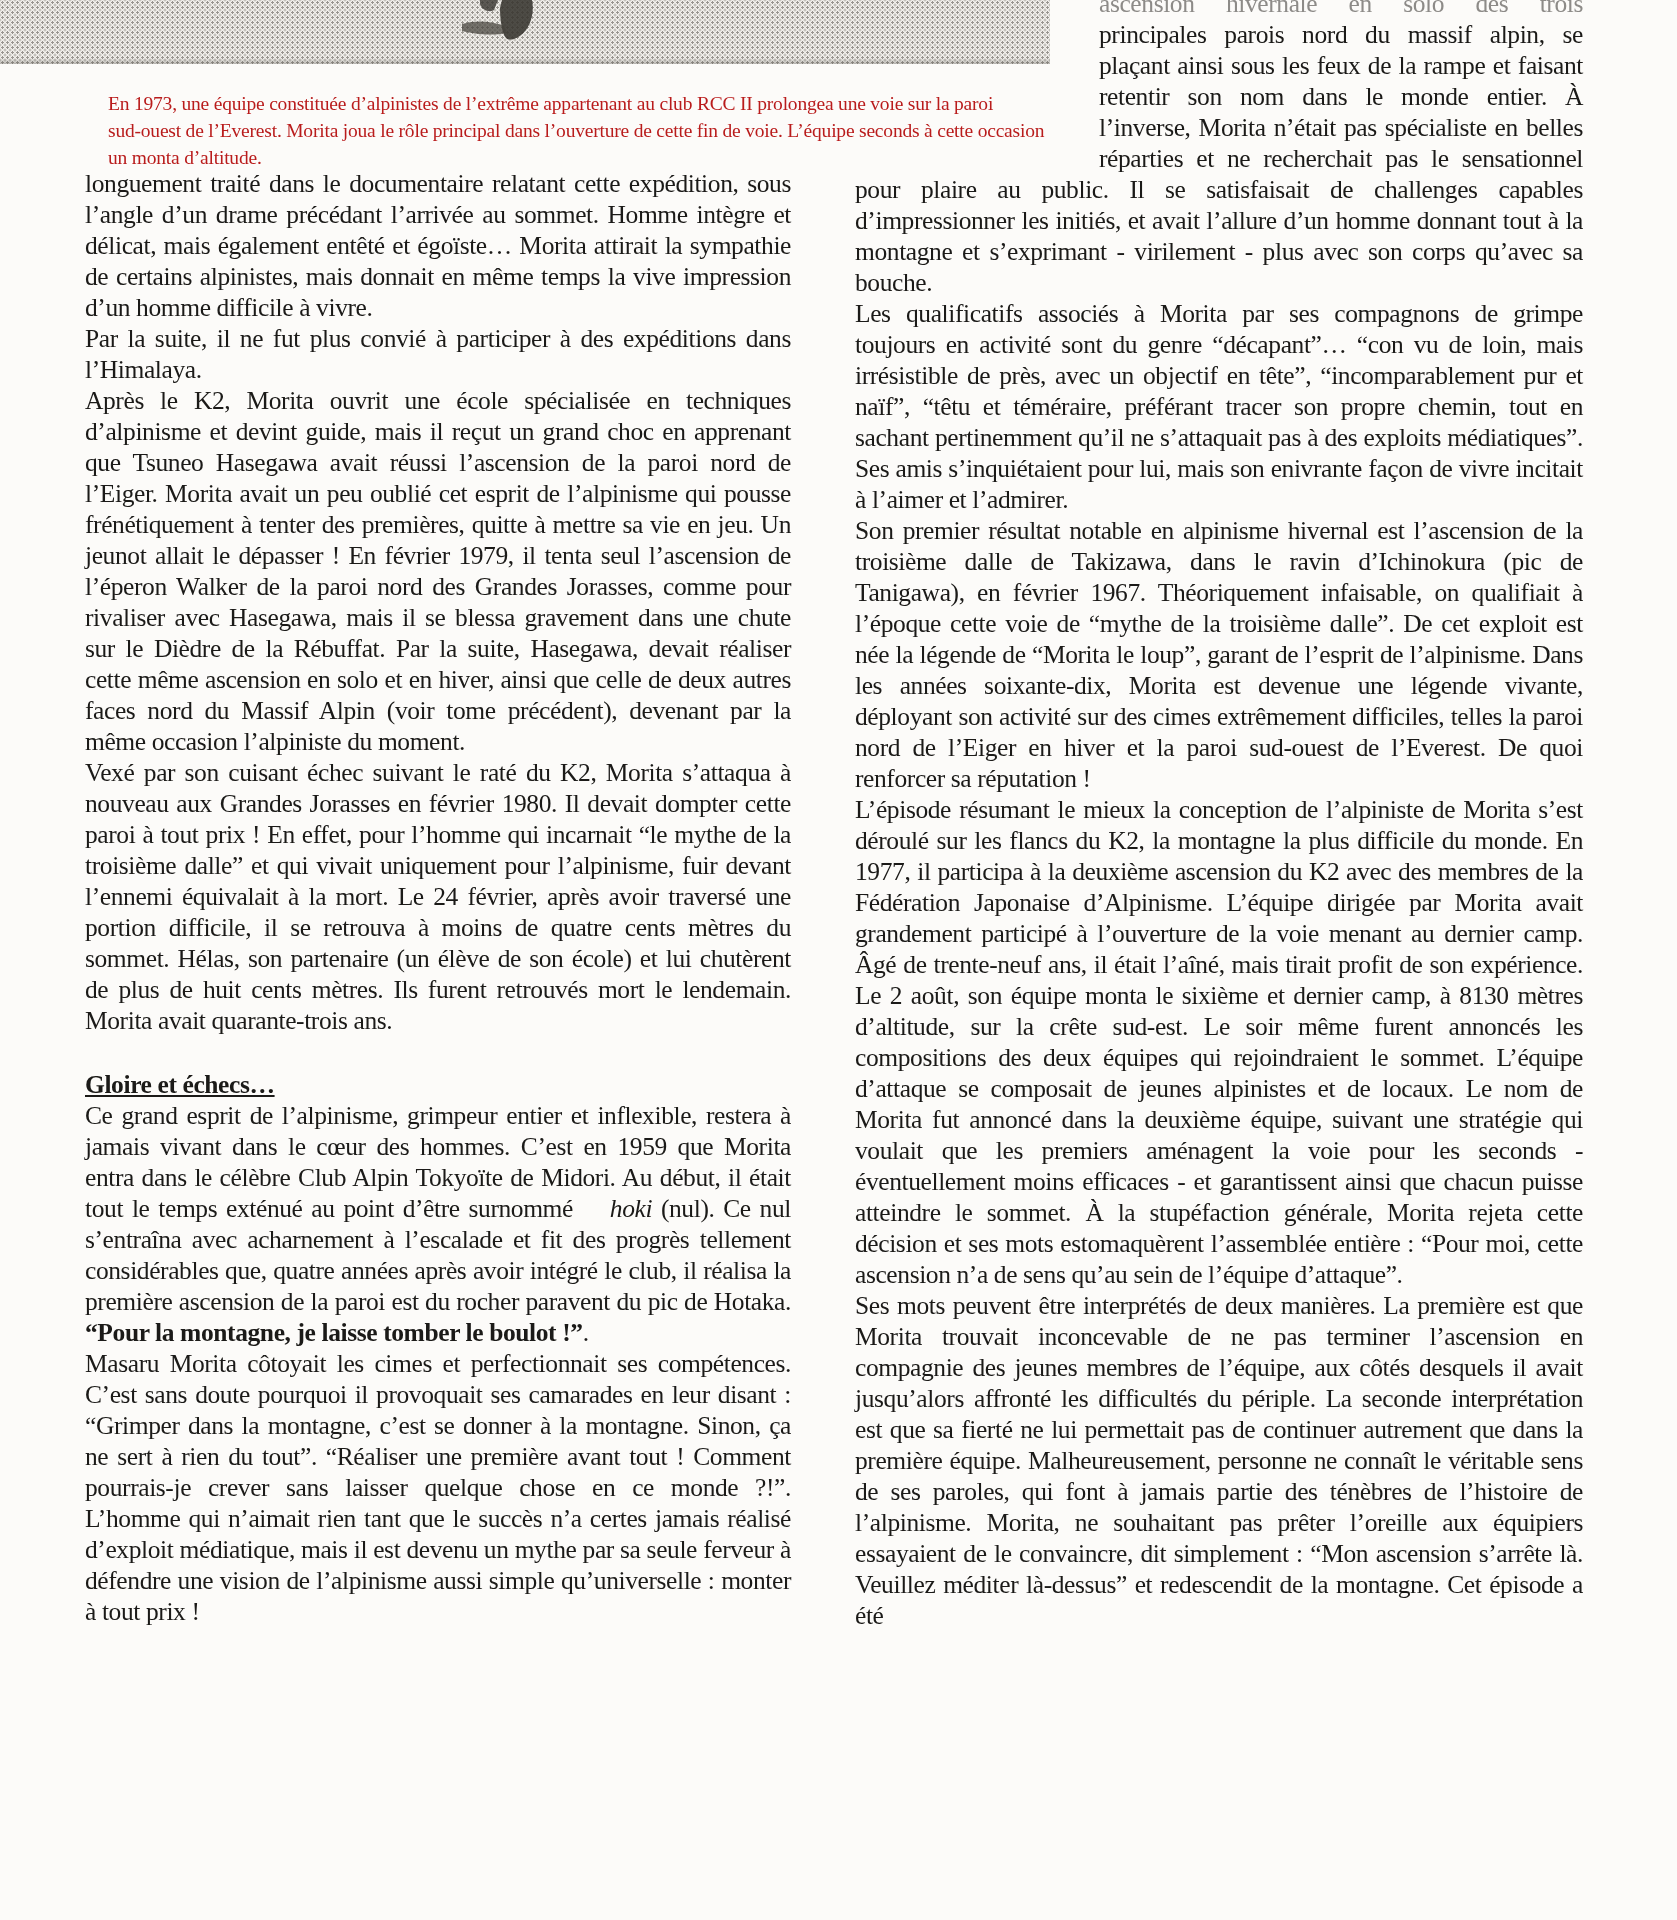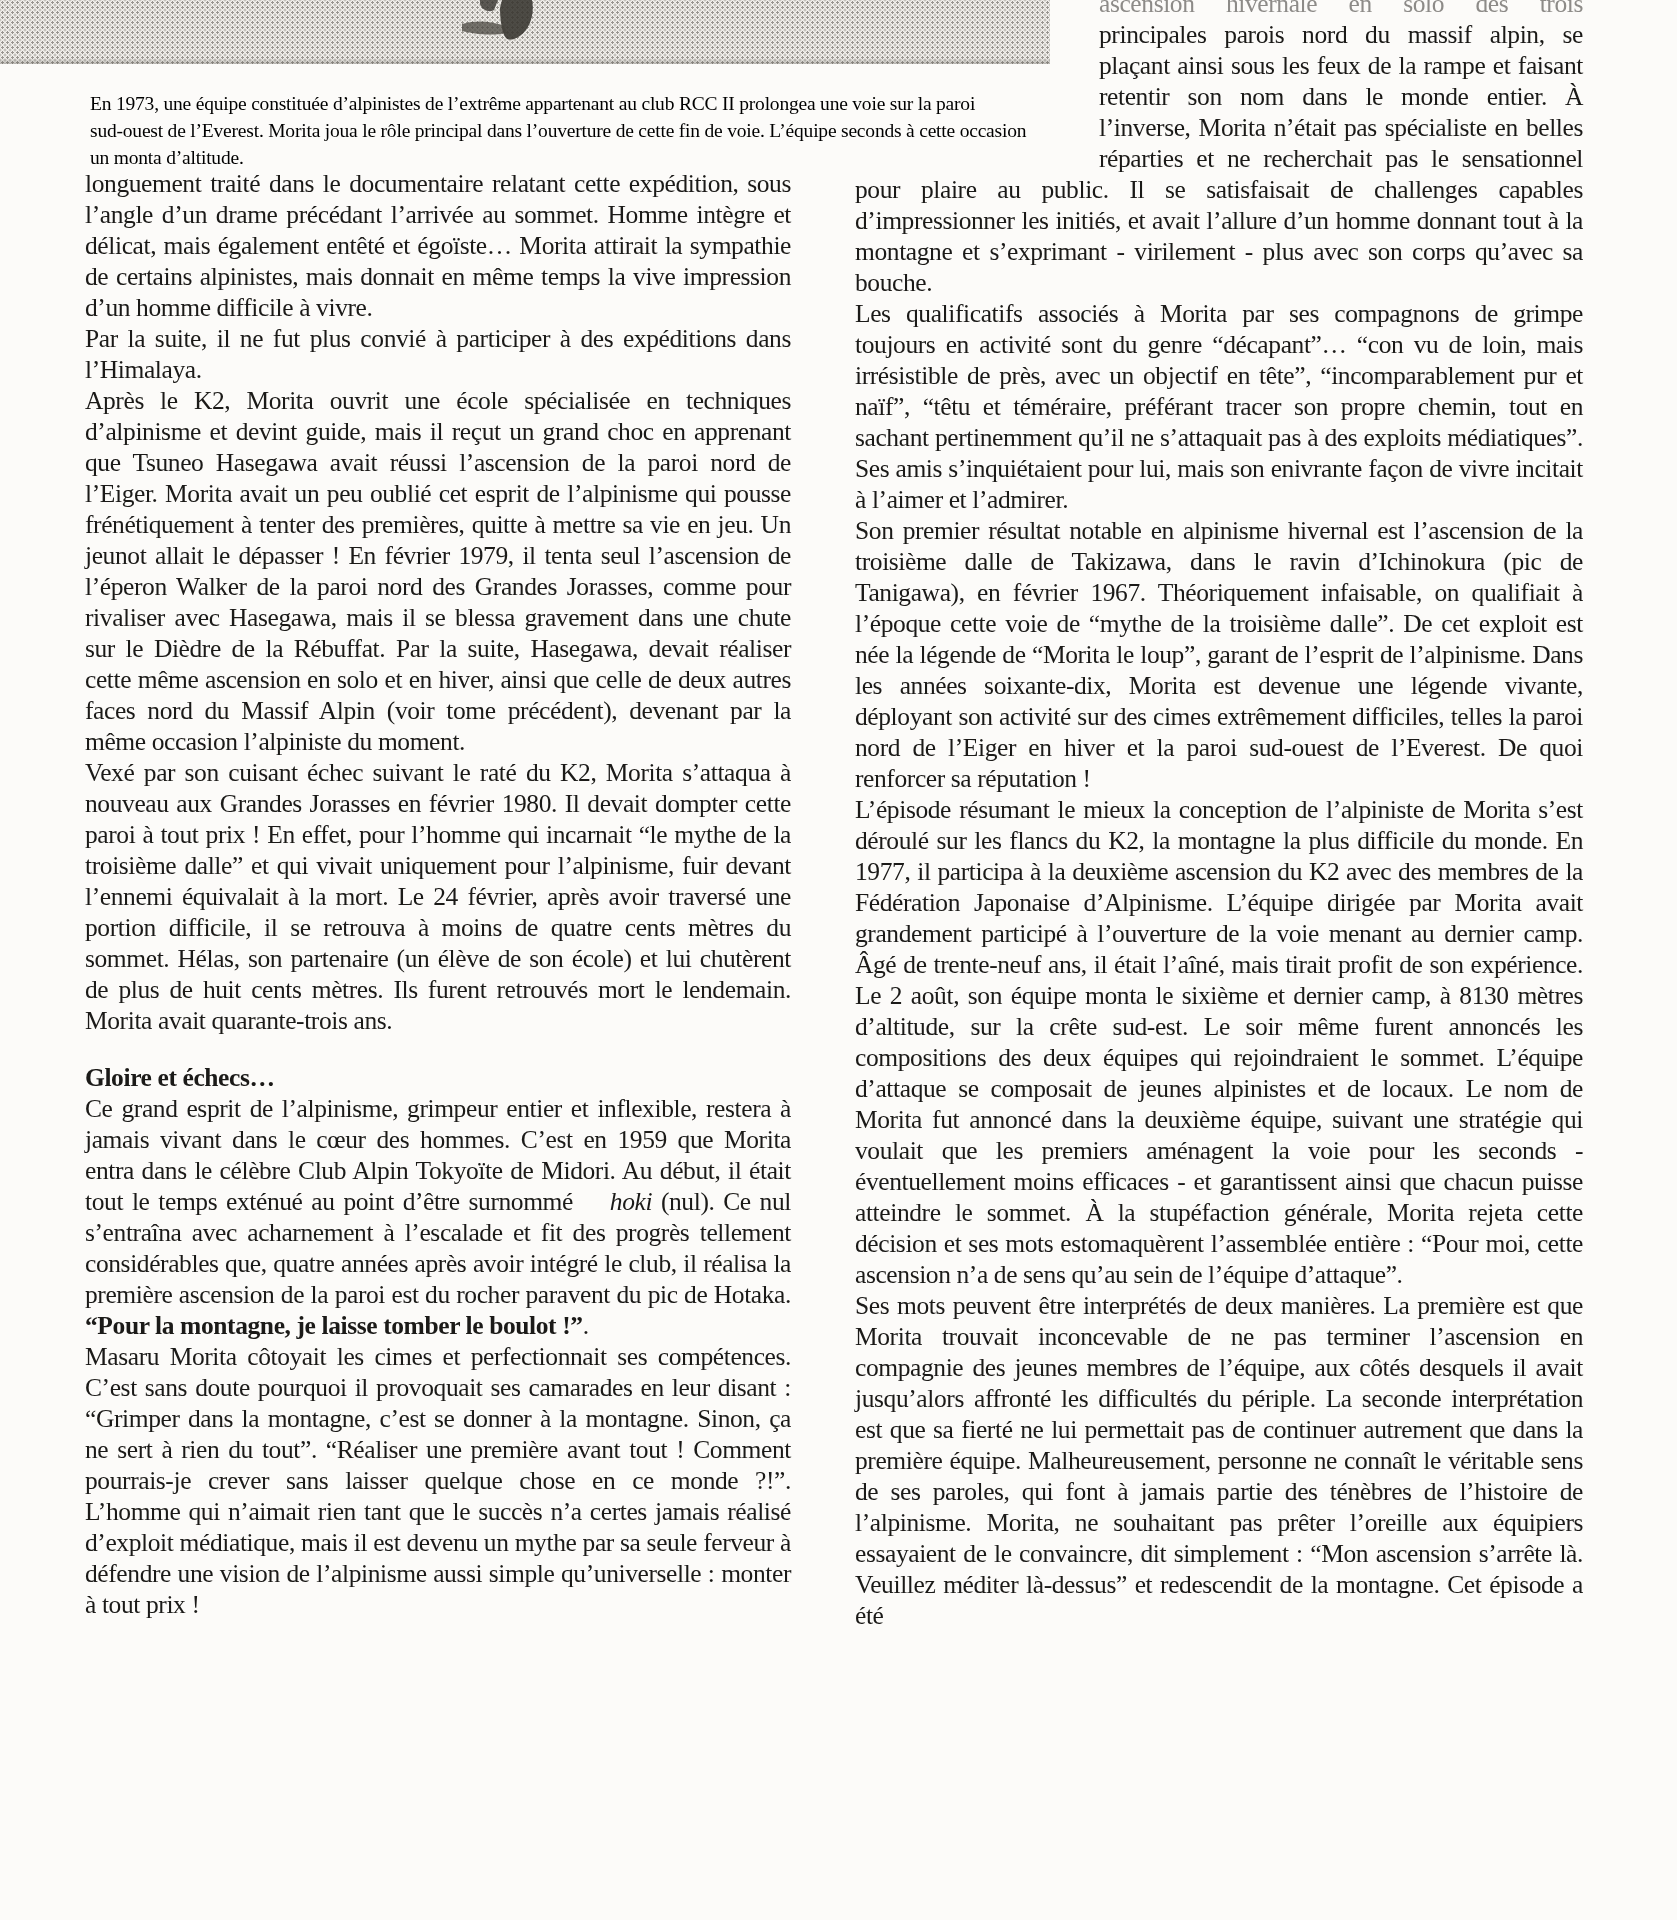--- a/index.html
+++ b/index.html
@@ -18,36 +18,36 @@
     background-size:5px 5px,5px 5px;
     background-position:0 0,2.5px 2.5px;
   }
   .strip::after{
     content:"";position:absolute;left:0;right:0;bottom:0;height:6px;
     background:linear-gradient(to bottom,rgba(255,255,255,0),rgba(95,92,87,.38));
   }
   .figure{position:absolute;left:462px;top:0;width:76px;height:44px;}
   
   .caption{
-    position:absolute;left:90px;top:90px;
+    position:absolute;left:108px;top:90px;
     font-size:19.5px;line-height:27px;letter-spacing:-0.2px;
-    color:#000000;
+    color:#b91c1c;
   }
   .caption .cl{white-space:nowrap;}
   
   .col{
     position:absolute;
     font-size:25.5px;line-height:31px;letter-spacing:-0.4px;
     color:#1b1a18;text-align:justify;
   }
   .col-left{left:85px;top:168px;width:706px;}
   .col-right{left:855px;top:-12px;width:728px;}
   .img-spacer{float:left;width:244px;height:174px;}
   .para{margin:0;padding:0;}
-  .para.heading{font-weight:bold;margin-top:26px;}
+  .para.heading{font-weight:bold;margin-top:33px;text-decoration:underline;}
   .para.cut{
     text-align-last:justify;
     color:#8d8b88;
   }
   .seg-b{font-weight:bold;}
   .seg-i{font-style:italic;margin-left:28px;}
 </style>
 </head>
 <body>
 

